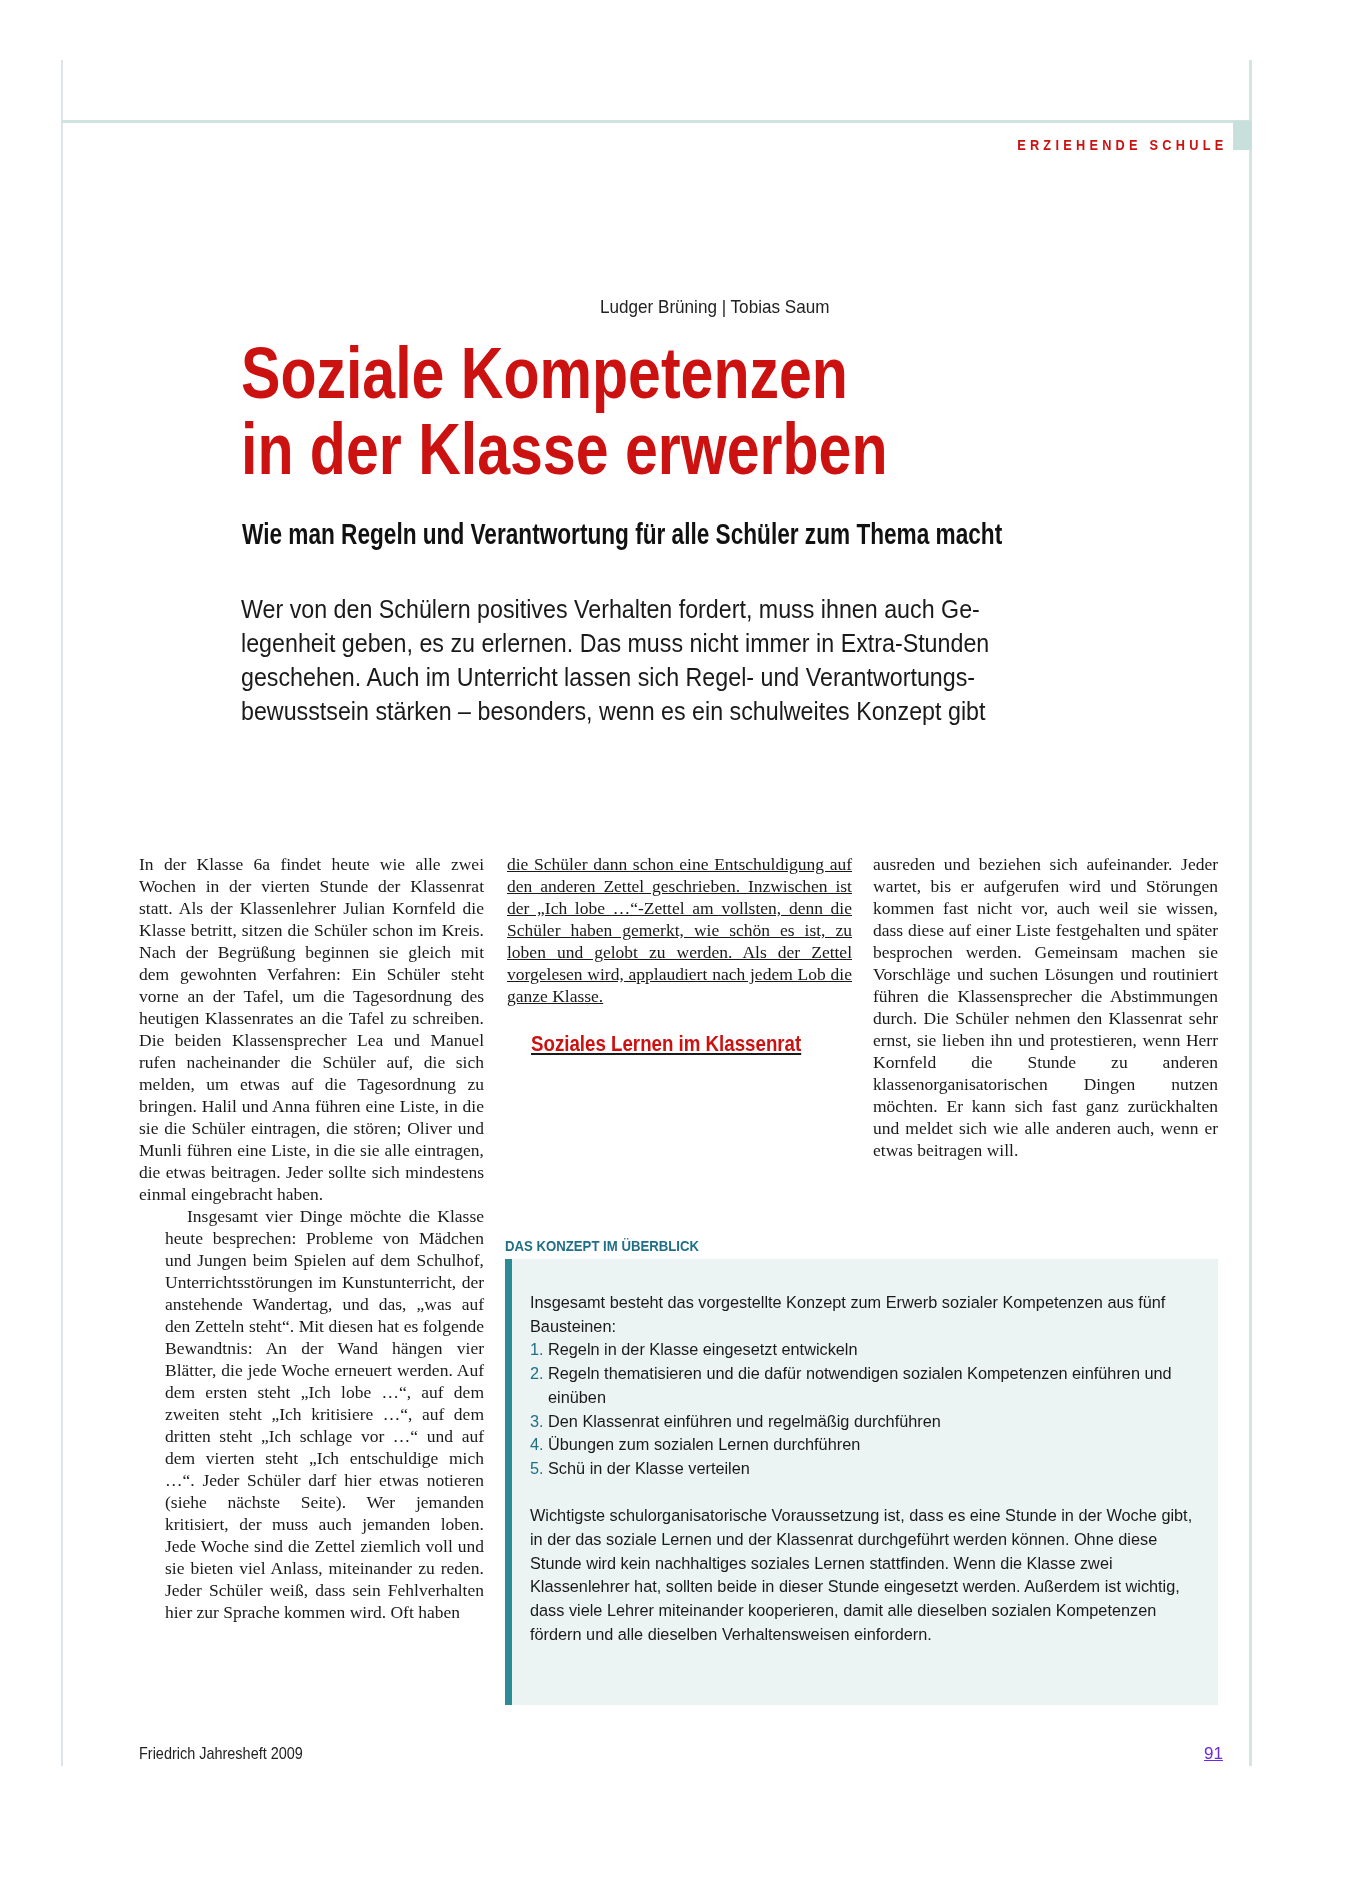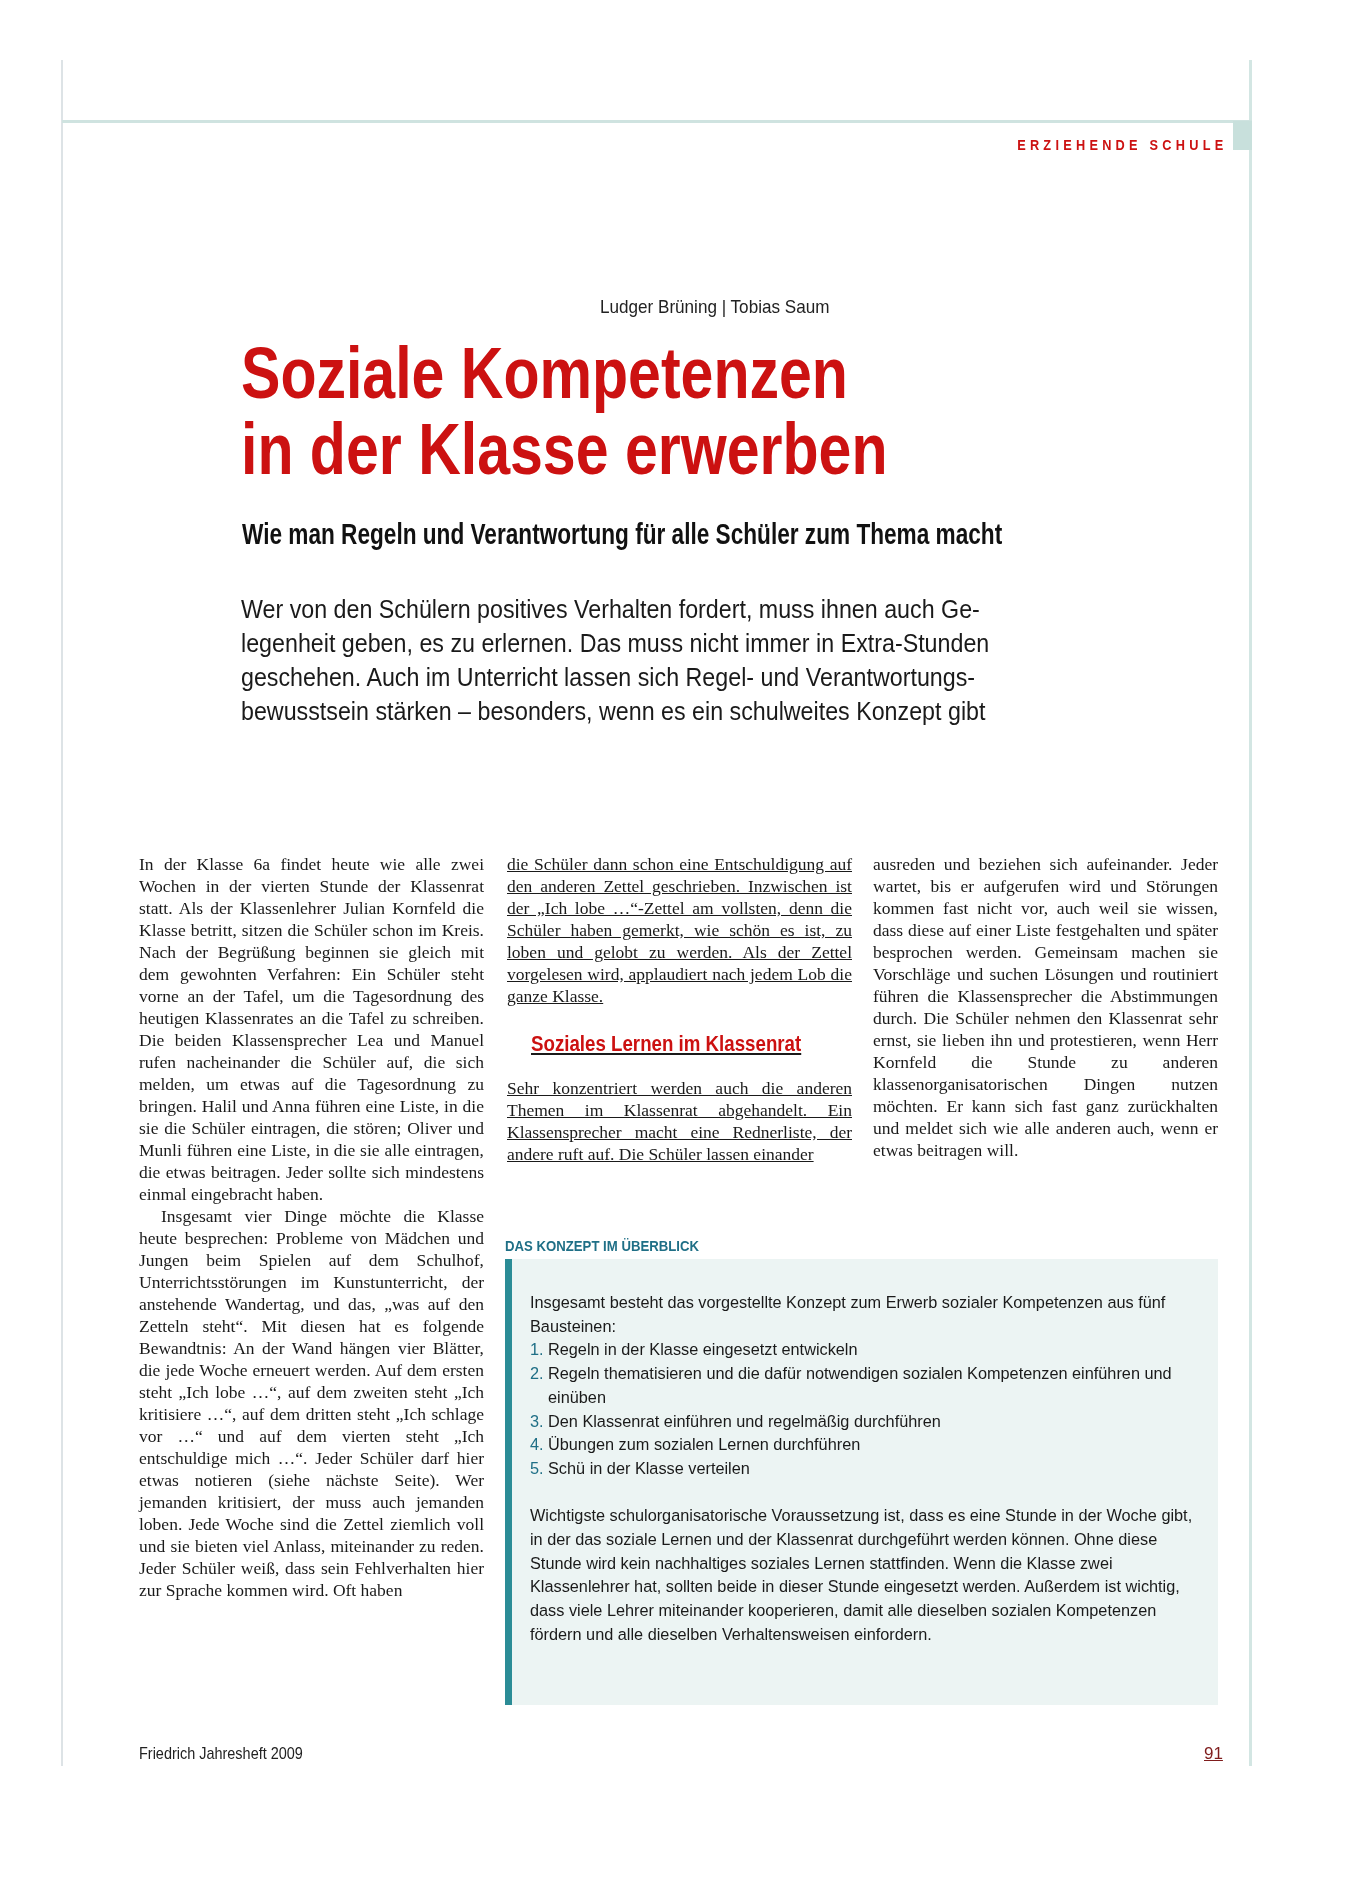--- a/index.html
+++ b/index.html
@@ -33,21 +33,21 @@
       font-family: "Liberation Sans", sans-serif; font-size: 25px; line-height: 34px; color: #1a1a1a;
       transform: scaleX(0.93); transform-origin: left top;
     }
     .lead div { white-space: nowrap; }
     .col {
       position: absolute; top: 853px; width: 345px;
       font-family: "Liberation Serif", serif; font-size: 17.5px; line-height: 22px; color: #1a1a1a;
       text-align: justify; hyphens: manual;
     }
     .col p { margin: 0; }
-    .col p.indent { text-indent: 22px; }
+    .col p.indent { text-indent: 22px; margin-left: 26px; }
     .col-1 { left: 139px; }
     .col-2 { left: 507px; text-decoration: underline; }
     .col-3 { left: 873px; }
     .subhead {
       font-family: "Liberation Sans", sans-serif; font-weight: bold; font-size: 22px; color: #cc1111;
       margin: 26px 0 22px 24px; text-align: left; transform: scaleX(0.85); transform-origin: left center; white-space: nowrap;
     }
     .box-heading {
       position: absolute; left: 505px; top: 1237px;
       font-family: "Liberation Sans", sans-serif; font-weight: bold; font-size: 15.5px; color: #1f6f86;
@@ -64,21 +64,21 @@
     .info-box li { position: relative; padding-left: 18px; }
     .info-box li .num { position: absolute; left: 0; top: 0; color: #1f6f86; }
     .info-box .gap { height: 23.7px; }
     .footer-left {
       position: absolute; left: 139px; top: 1744px;
       font-family: "Liberation Sans", sans-serif; font-size: 17px; color: #222;
       transform: scaleX(0.85); transform-origin: left center; white-space: nowrap;
     }
     .footer-right {
       position: absolute; left: 1204px; top: 1744px;
-      font-family: "Liberation Sans", sans-serif; font-size: 17px; color: #7f1d1d; text-decoration: underline;
+      font-family: "Liberation Sans", sans-serif; font-size: 17px; color: #6d28d9; text-decoration: underline;
     }
   </style>
 </head>
 <body>
 
 <div class="page-frame-left"></div>
 <div class="page-frame-right"></div>
 <div class="top-rule"></div>
 <div class="section-tab"></div>
 
@@ -101,21 +101,20 @@
 </div>
 
 <div class="col col-1">
   <p>In der Klasse 6a findet heute wie alle zwei Wochen in der vierten Stunde der Klassenrat statt. Als der Klassenlehrer Julian Kornfeld die Klasse betritt, sitzen die Schüler schon im Kreis. Nach der Begrüßung beginnen sie gleich mit dem gewohnten Verfahren: Ein Schüler steht vorne an der Tafel, um die Ta­gesordnung des heutigen Klassenrates an die Tafel zu schreiben. Die beiden Klassenspre­cher Lea und Manuel rufen nacheinander die Schüler auf, die sich melden, um etwas auf die Tagesordnung zu bringen. Halil und Anna führen eine Liste, in die sie die Schü­ler eintragen, die stören; Oliver und Munli führen eine Liste, in die sie alle eintragen, die etwas beitragen. Jeder sollte sich min­destens einmal eingebracht haben.</p>
   <p class="indent">Insgesamt vier Dinge möchte die Klasse heute besprechen: Probleme von Mädchen und Jungen beim Spielen auf dem Schul­hof, Unterrichtsstörungen im Kunstunter­richt, der anstehende Wandertag, und das, „was auf den Zetteln steht“. Mit diesen hat es folgende Bewandtnis: An der Wand hän­gen vier Blätter, die jede Woche erneuert werden. Auf dem ersten steht „Ich lobe …“, auf dem zweiten steht „Ich kritisiere …“, auf dem dritten steht „Ich schlage vor …“ und auf dem vierten steht „Ich entschuldige mich …“. Jeder Schüler darf hier etwas no­tieren (siehe nächste Seite). Wer jemanden kritisiert, der muss auch jemanden loben. Jede Woche sind die Zettel ziemlich voll und sie bieten viel Anlass, miteinander zu reden. Jeder Schüler weiß, dass sein Fehlverhalten hier zur Sprache kommen wird. Oft haben</p>
 </div>
 
 <div class="col col-2">
   <p>die Schüler dann schon eine Entschuldigung auf den anderen Zettel geschrieben. Inzwi­schen ist der „Ich lobe …“-Zettel am volls­ten, denn die Schüler haben gemerkt, wie schön es ist, zu loben und gelobt zu werden. Als der Zettel vorgelesen wird, applaudiert nach jedem Lob die ganze Klasse.</p>
   <div class="subhead">Soziales Lernen im Klassenrat</div>
-  <p>Sehr konzentriert werden auch die ande­ren Themen im Klassenrat abgehandelt. Ein Klassensprecher macht eine Rednerliste, der andere ruft auf. Die Schüler lassen einander</p>
 </div>
 
 <div class="col col-3">
   <p>ausreden und beziehen sich aufeinander. Je­der wartet, bis er aufgerufen wird und Stö­rungen kommen fast nicht vor, auch weil sie wissen, dass diese auf einer Liste festgehalten und später besprochen werden. Gemeinsam machen sie Vorschläge und suchen Lösungen und routiniert führen die Klassensprecher die Abstimmungen durch. Die Schüler nehmen den Klassenrat sehr ernst, sie lieben ihn und protestieren, wenn Herr Kornfeld die Stunde zu anderen klassenorganisatorischen Dingen nutzen möchten. Er kann sich fast ganz zu­rückhalten und meldet sich wie alle anderen auch, wenn er etwas beitragen will.</p>
 </div>
 
 <div class="box-heading">DAS KONZEPT IM ÜBERBLICK</div>
 
 <div class="info-box">
   <p>Insgesamt besteht das vorgestellte Konzept zum Erwerb sozialer Kompetenzen aus fünf Bausteinen:</p>

